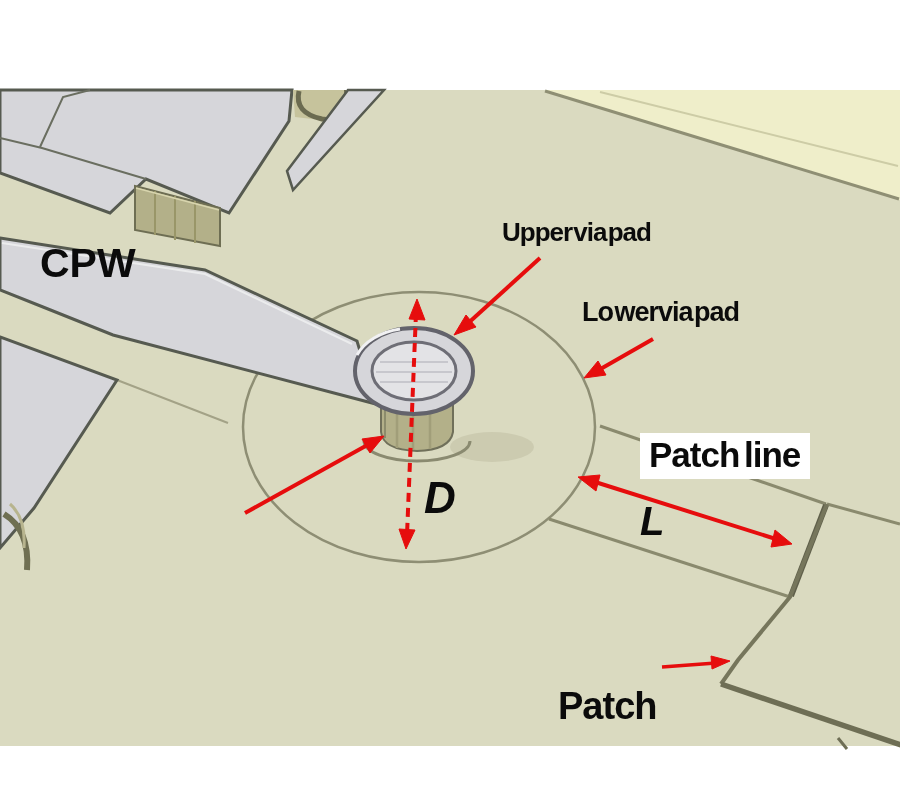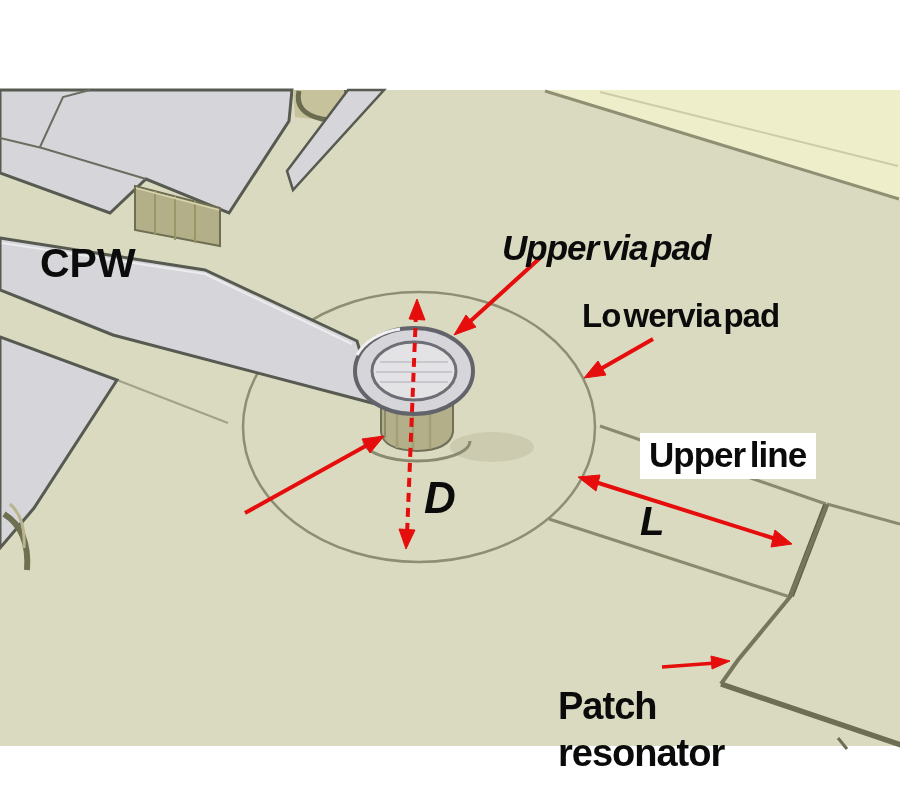--- a/index.html
+++ b/index.html
@@ -2,22 +2,22 @@
 <html><head>
 <meta charset="utf-8">
 <style>
   html,body{margin:0;padding:0;background:#ffffff;}
   #stage{position:relative;width:900px;height:800px;background:#ffffff;overflow:hidden;
          font-family:"Liberation Sans", sans-serif;}
   #render-svg{position:absolute;left:0;top:0;}
   .lbl{position:absolute;font-weight:bold;color:#0b0b0b;white-space:nowrap;
        font-family:"Liberation Sans", sans-serif;line-height:1;}
   .lbl-cpw{left:40px;top:243px;font-size:41px;letter-spacing:0px;}
-  .lbl-upper{left:502px;top:230px;font-size:35px;word-spacing:-5px;letter-spacing:-1px;font-style:italic;}
-  .lbl-lower{left:582px;top:299px;font-size:33px;word-spacing:-5px;letter-spacing:-1px;}
+  .lbl-upper{left:502px;top:219px;font-size:26px;word-spacing:-5px;letter-spacing:-1px;}
+  .lbl-lower{left:582px;top:299px;font-size:27px;word-spacing:-5px;letter-spacing:-1px;}
   .lbl-feed{left:640px;top:433px;font-size:35px;word-spacing:-4px;letter-spacing:-1px;
             background:#ffffff;padding:4px 10px 7px 9px;}
   .lbl-l{left:640px;top:501px;font-size:40px;font-style:italic;}
   .lbl-d{left:424px;top:476px;font-size:44px;font-style:italic;}
   .lbl-vert{left:55px;top:499px;font-size:37px;word-spacing:-9px;letter-spacing:-1.5px;}
   .lbl-patch{left:558px;top:641px;font-size:38px;letter-spacing:-1px;line-height:47px;margin-top:42px;}
   .lbl-patch span{display:block;}
 </style>
 </head>
 <body>
@@ -103,20 +103,19 @@
       <polygon points="792,544 771,547 775,530"></polygon>
 
       <line x1="662" y1="667" x2="716" y2="663" stroke-width="3.5"></line>
       <polygon points="730,661 712,669 711,656"></polygon>
     </g>
   </svg>
 
   <div class="lbl lbl-cpw">CPW</div>
   <div class="lbl lbl-upper">Upper via pad</div>
   <div class="lbl lbl-lower">Lo wervia pad</div>
-  <div class="lbl lbl-feed">Upper line</div>
+  <div class="lbl lbl-feed">Patch line</div>
   <div class="lbl lbl-l">L</div>
   <div class="lbl lbl-d">D</div>
   <div class="lbl lbl-patch">
     <span>Patch</span>
-    <span>resonator</span>
   </div>
 </div>
 
 </body></html>

